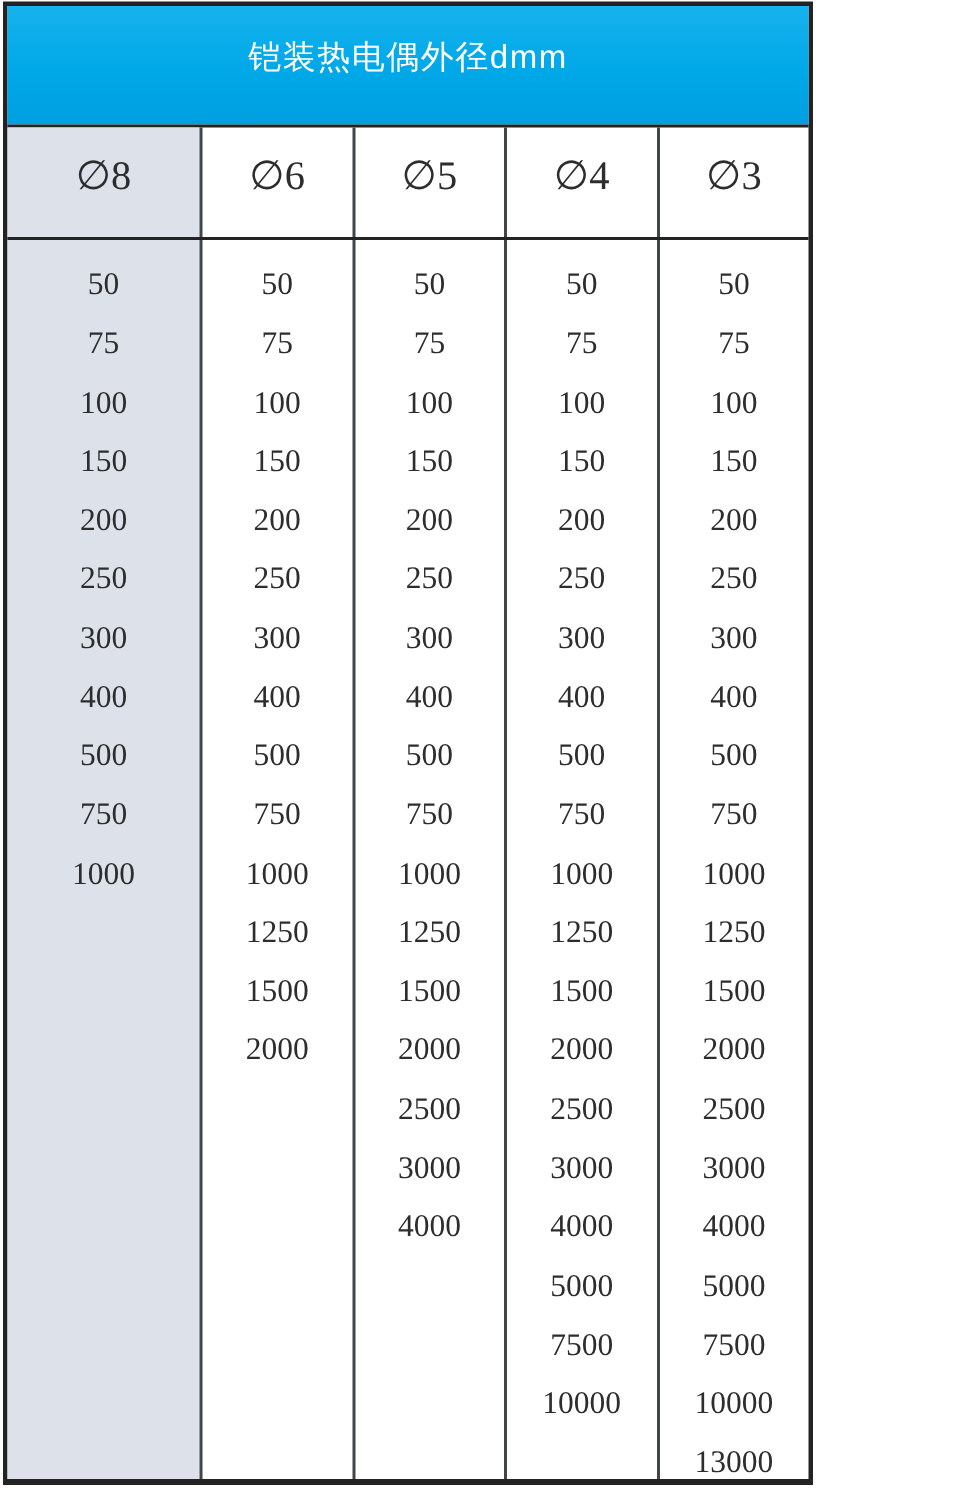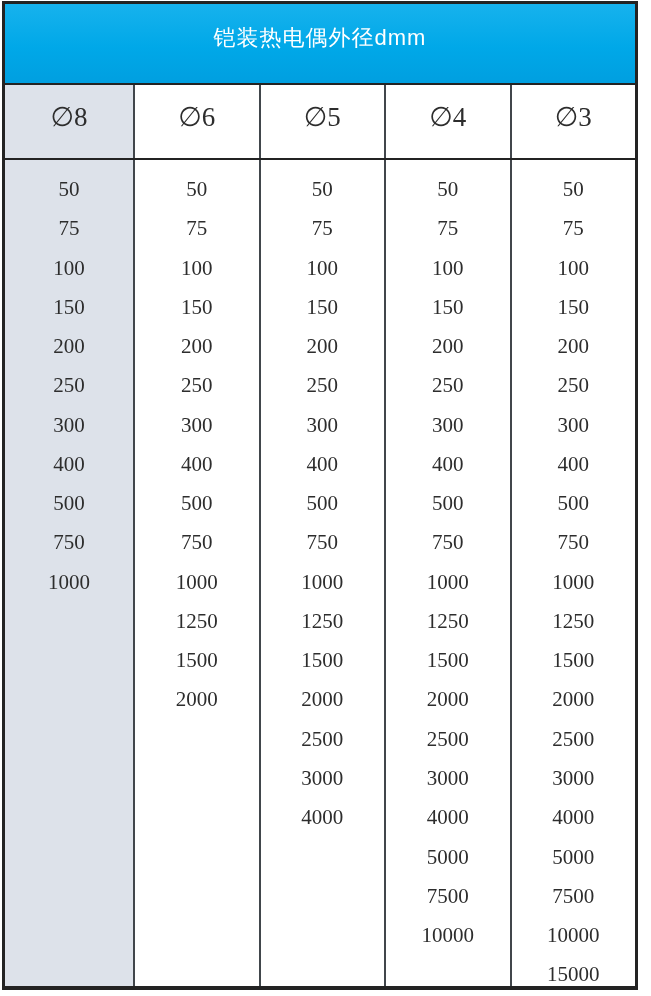--- a/index.html
+++ b/index.html
@@ -11,21 +11,21 @@
     width: 651px;
     height: 996px;
     position: relative;
     font-family: "Liberation Serif", serif;
     overflow: hidden;
   }
   .spec-table {
     position: absolute;
     left: 2px;
     top: 1px;
-    width: 636px;
+    width: 540px;
     box-sizing: border-box;
     border: 3px solid #232323;
     border-bottom-width: 4px;
     background: #ffffff;
   }
   .title-bar {
     height: 79px;
     background: linear-gradient(180deg, #17b2ed 0%, #00a8e8 55%, #009fe0 100%);
     border-bottom: 2px solid #232323;
     display: flex;
@@ -185,17 +185,17 @@
         <div class="cell-value">1000</div>
         <div class="cell-value">1250</div>
         <div class="cell-value">1500</div>
         <div class="cell-value">2000</div>
         <div class="cell-value">2500</div>
         <div class="cell-value">3000</div>
         <div class="cell-value">4000</div>
         <div class="cell-value">5000</div>
         <div class="cell-value">7500</div>
         <div class="cell-value">10000</div>
-        <div class="cell-value">15000</div>
+        <div class="cell-value">13000</div>
       </div>
   </div>
 
 </div>
 
 </body></html>

